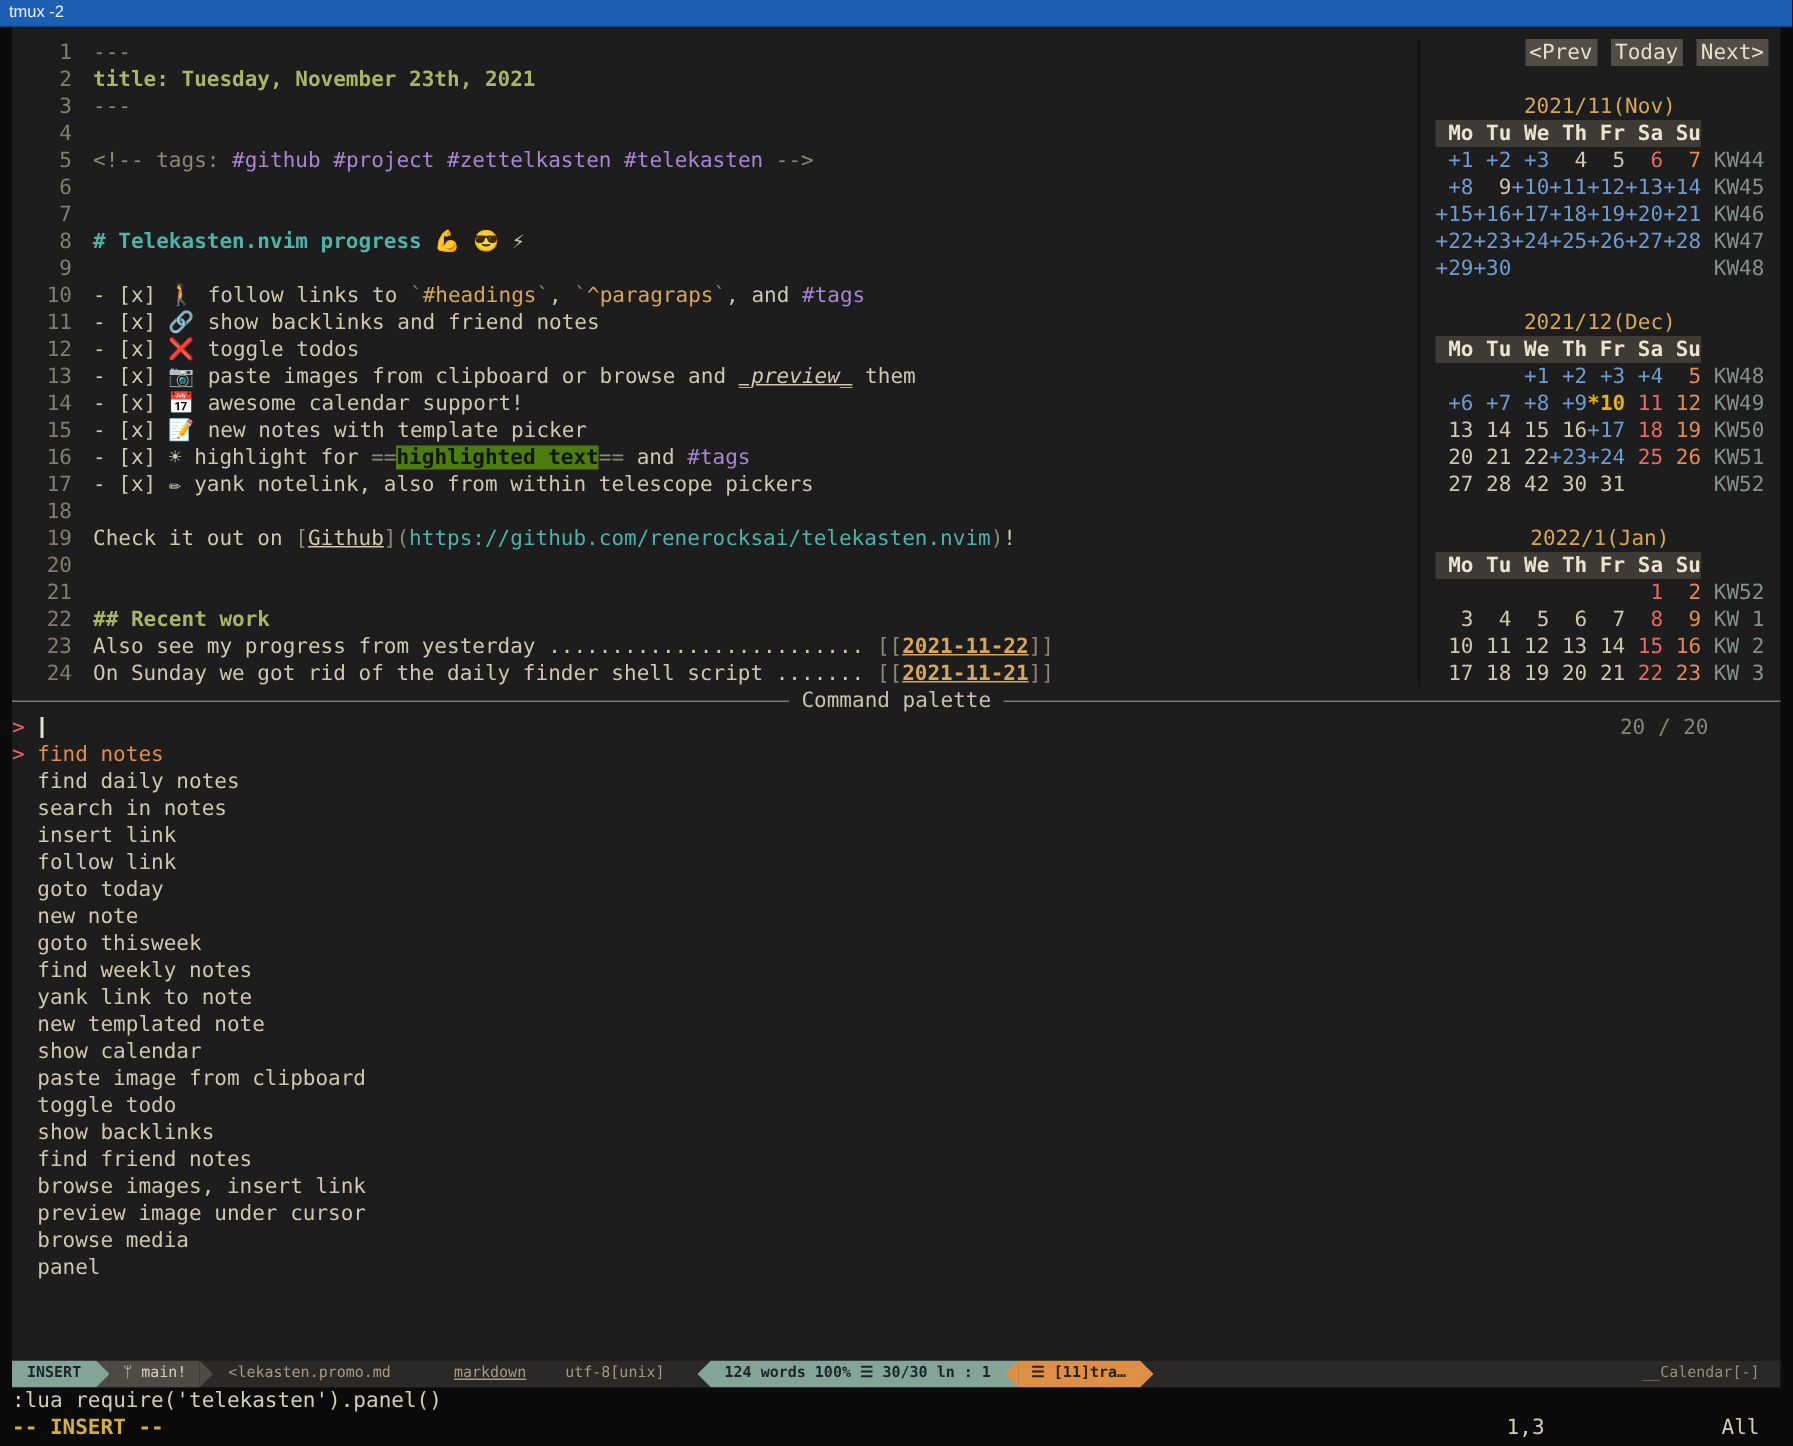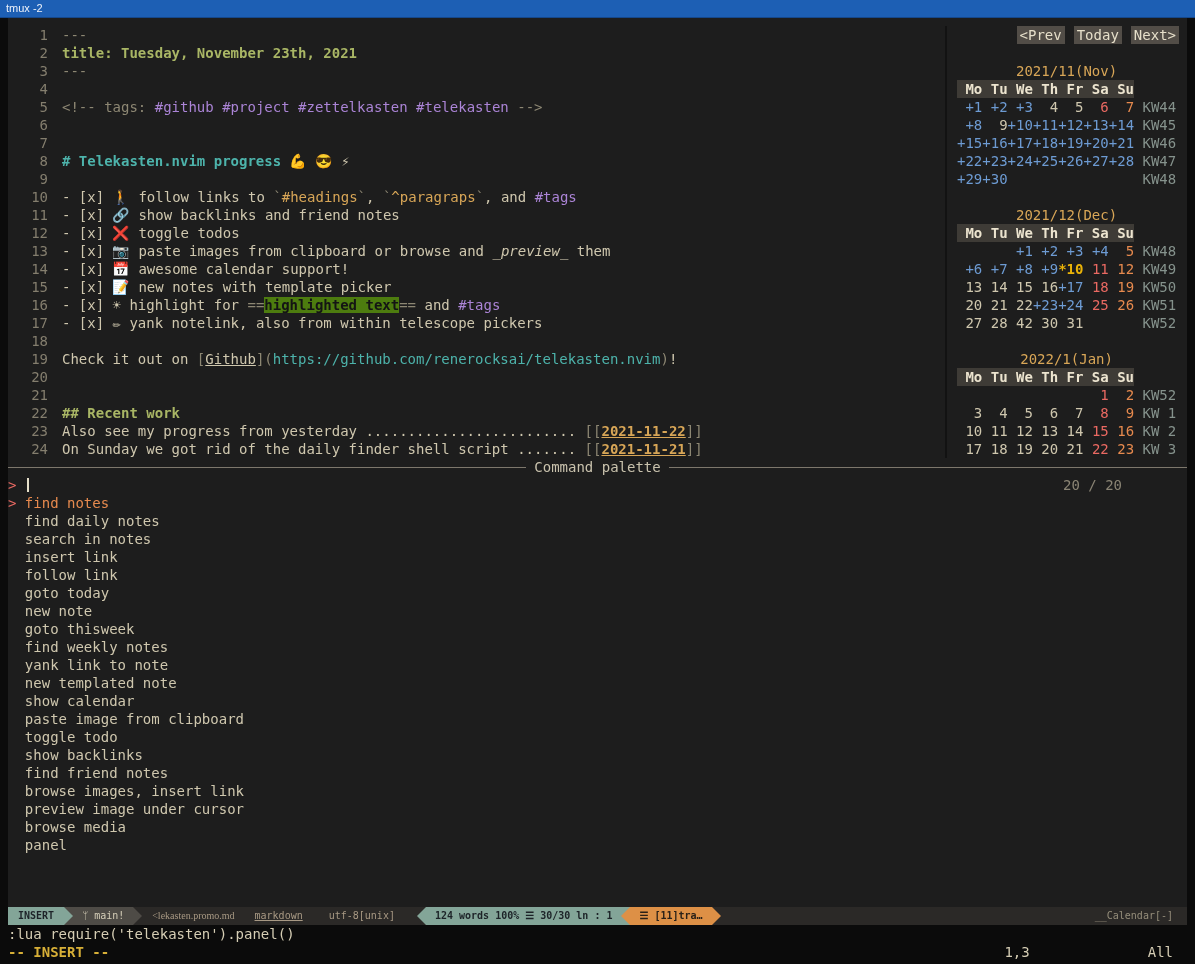--- a/index.html
+++ b/index.html
@@ -23,21 +23,21 @@
   .ln { flex:none; width:40px; text-align:right; color:#847e6e; }
   .ltext { margin-left:14px; white-space:pre; }
   .s-fg { color:#cfc7ae; }
   .s-meta { color:#8d8773; }
   .s-comment { color:#8d8773; }
   .s-title { color:#a9b665; font-weight:bold; }
   .s-h1 { color:#4db3ab; font-weight:bold; }
   .s-h2 { color:#a9b665; font-weight:bold; }
   .s-tag { color:#ab84d6; }
   .s-code { color:#d8a657; }
-  .s-italic { color:#cfc7ae; font-style:italic; }
+  .s-italic { color:#cfc7ae; font-style:italic;text-decoration:underline; }
   .s-mark { background:#4d7c0f; color:#141414; font-weight:bold; }
   .s-link { color:#cfc7ae; text-decoration:underline; }
   .s-url { color:#4db3ab; }
   .s-wiki { color:#d8a657; font-weight:bold; text-decoration:underline; }
 
   .vsep { flex:none; width:2px; background:#121212; }
 
   
   .calendar { flex:none; width:240px; padding-left:10px; overflow:hidden; }
   .cal-nav { height:18px; display:flex; justify-content:flex-end; gap:9px; padding-right:8px; }
@@ -55,39 +55,39 @@
   .cal-kw { color:#85928c; }
 
   
   .palette { flex:none; }
   .pal-border { height:18px; display:flex; align-items:center; }
   .pal-border .rule { flex:1; border-top:1px solid #7d776c; height:0; }
   .pal-title { padding:0 8px; color:#c9c2ad; }
   .pal-prompt { height:18px; display:flex; align-items:center; }
   .prompt-caret { color:#ea6962; width:2ch; display:inline-block; white-space:pre; }
   .cursor { display:inline-block; width:2px; height:14px; background:#e6dfca; margin-left:2px; }
-  .pal-counter { margin-left:auto; padding-right:65px; color:#8a8474; }
+  .pal-counter { margin-left:auto; padding-right:48px; color:#8a8474; }
   .pal-item { height:18px; white-space:pre; color:#cfc7ae; display:flex; }
   .pi-caret { color:#ea6962; width:2ch; display:inline-block; white-space:pre; flex:none; }
   .pal-item.sel .pi-text { color:#e78a4e; }
 
   .fill { flex:1; }
 
   
   .statusline { flex:none; height:18px; display:flex; font-size:10px; line-height:18px; overflow:hidden;text-align:right; }
   .sl-mode  { background:#83a598; color:#1d2328; font-weight:bold; padding:0 10px; }
   .tri { width:0; height:0; border-top:9px solid transparent; border-bottom:9px solid transparent; flex:none; }
   .t1 { border-left:9px solid #83a598; background:#4e4b46; }
   .t2 { border-left:9px solid #4e4b46; background:#2b2927; }
   .t3 { border-right:9px solid #83a598; background:#2b2927; }
   .t4 { border-right:9px solid #dd9046; background:#83a598; }
   .t5 { border-left:9px solid #dd9046; background:#2b2927; }
   .sl-branch { background:#4e4b46; color:#d6cfb9; padding:0 9px; display:flex; gap:6px; }
   .sl-dark { background:#2b2927; color:#a89984; display:flex; padding:0 10px; }
-  .sl-dark .sl-file { margin-right:20px;font-family:Liberation Serif, serif; }
+  .sl-dark .sl-file { margin-right:42px; }
   .sl-dark .sl-ft   { margin-right:26px;text-decoration:underline; }
   .sl-gap { background:#2b2927; width:12px; flex:none; }
   .sl-stats { background:#83a598; color:#1d2328; font-weight:bold; padding:0 9px; white-space:pre; }
   .sl-tabs  { background:#dd9046; color:#2a2118; font-weight:bold; padding:0 9px; white-space:pre; }
   .sl-right { background:#2b2927; color:#948d7a; flex:1; padding:0 14px; white-space:pre; }
 
   
   .cmdline { flex:none; height:18px; color:#d5cdb4; white-space:pre; }
   .modeline { flex:none; height:21px; display:flex; line-height:18px;gap:18px; }
   .ml-mode { color:#d7af37; font-weight:bold; }

